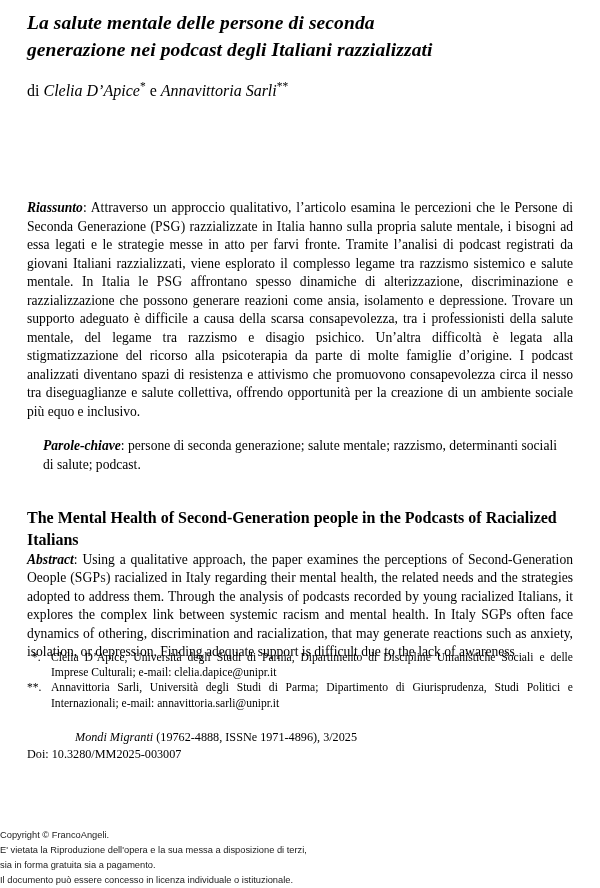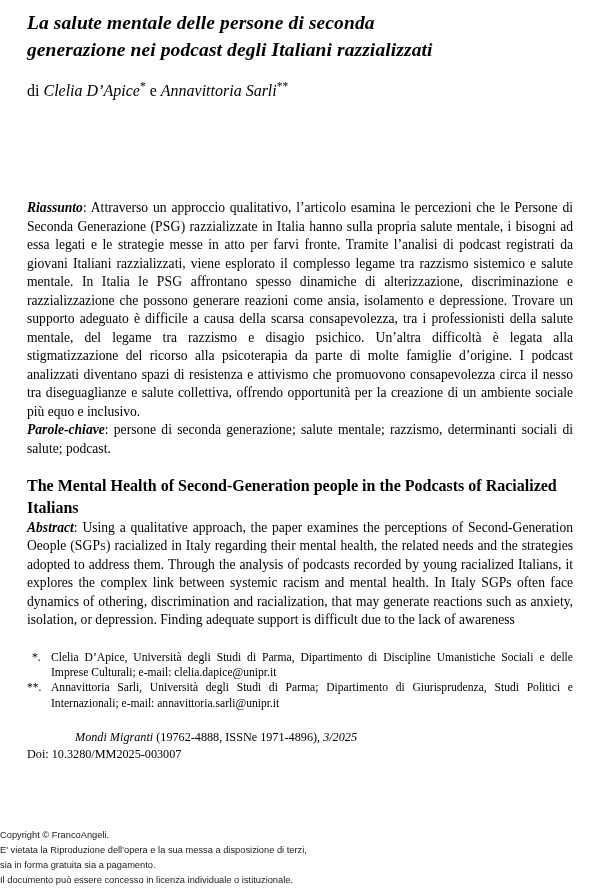--- a/index.html
+++ b/index.html
@@ -87,21 +87,21 @@
   }
   .sc {
     font-variant: small-caps;
     font-size: 1.0em;
     letter-spacing: 0.2px;
   }
   .keywords {
     font-size: 13.6px;
     line-height: 1.363;
     text-align: justify;
-    margin: 0;
+    margin: 16px;
   }
 
   .en-head {
     font-size: 16px;
     line-height: 1.363;
     font-weight: bold;
     margin: 0;
     padding-top: 17px;
     text-align: left;
   }
@@ -147,21 +147,20 @@
     top: 729px;
     width: 546px;
     font-size: 12.2px;
     line-height: 1.37;
   }
   .citation .jname {
     font-style: italic;
     margin-left: 48px;
   }
   .citation .issue {
-    font-style: italic;
     text-align: center;
   }
 
   
   .copyright {
     position: absolute;
     left: 0;
     top: 828px;
     width: 600px;
     text-align: left;

